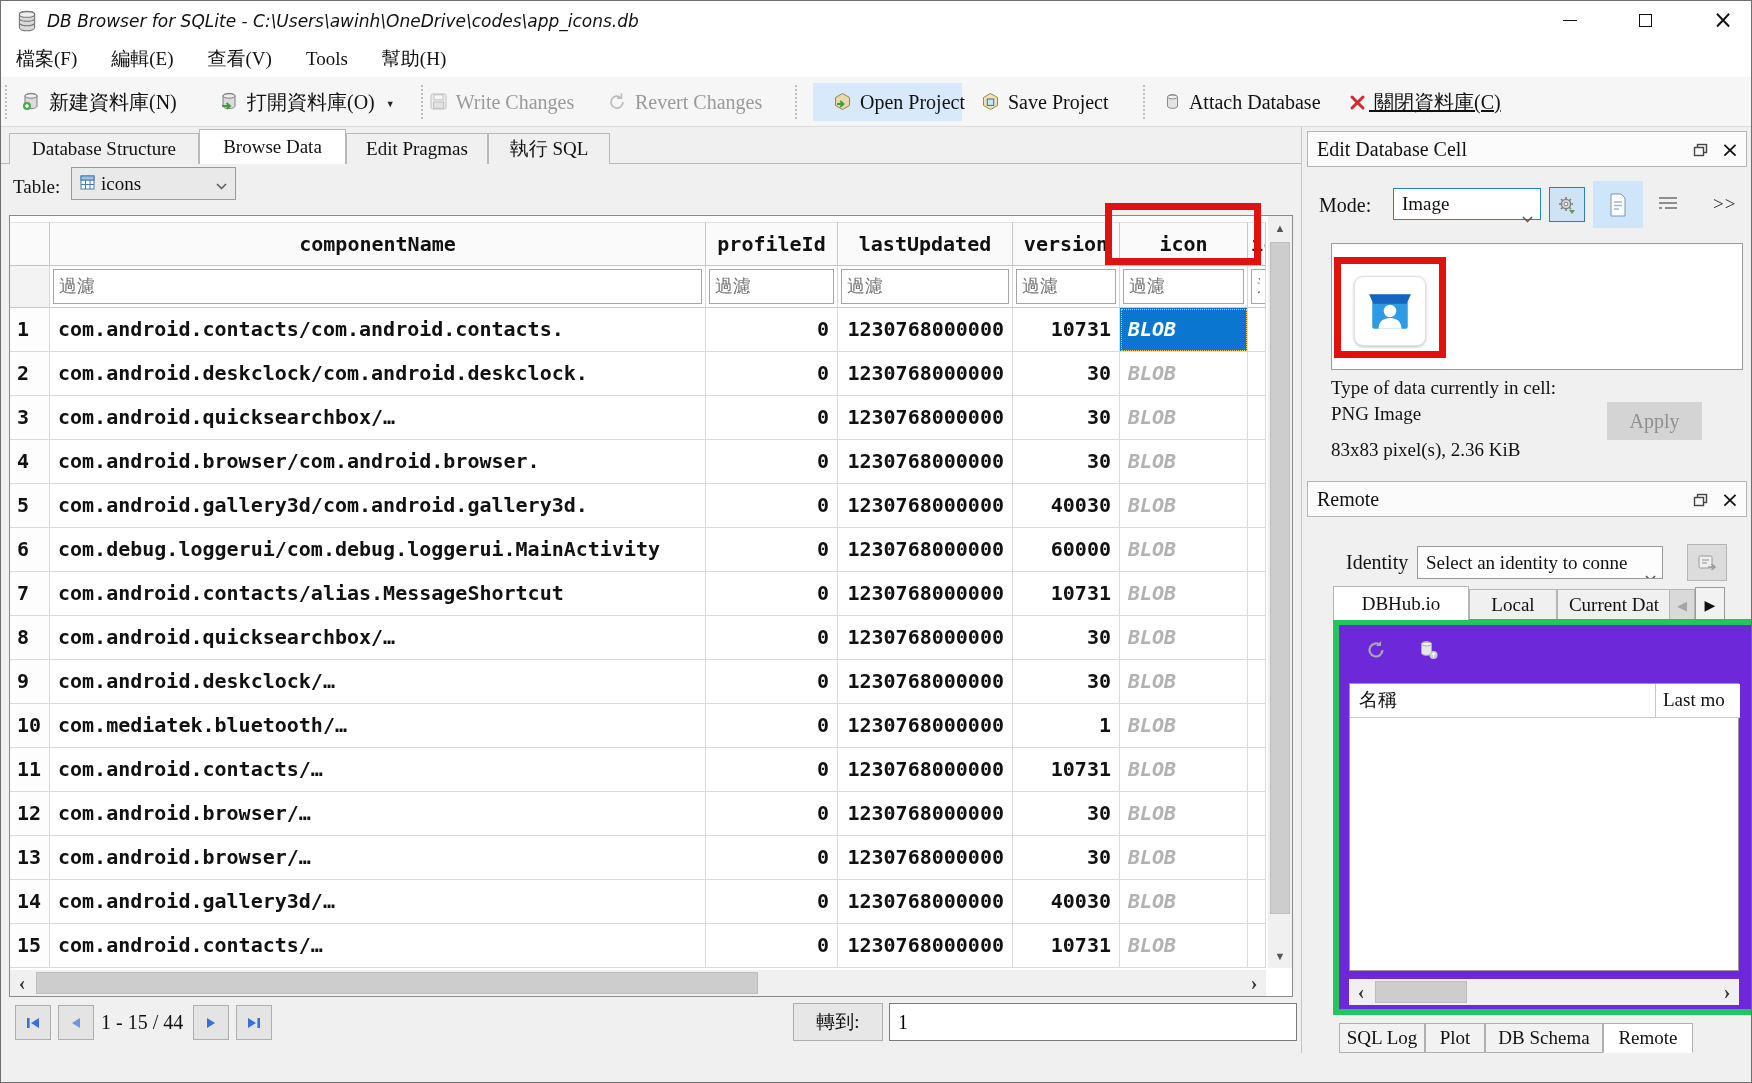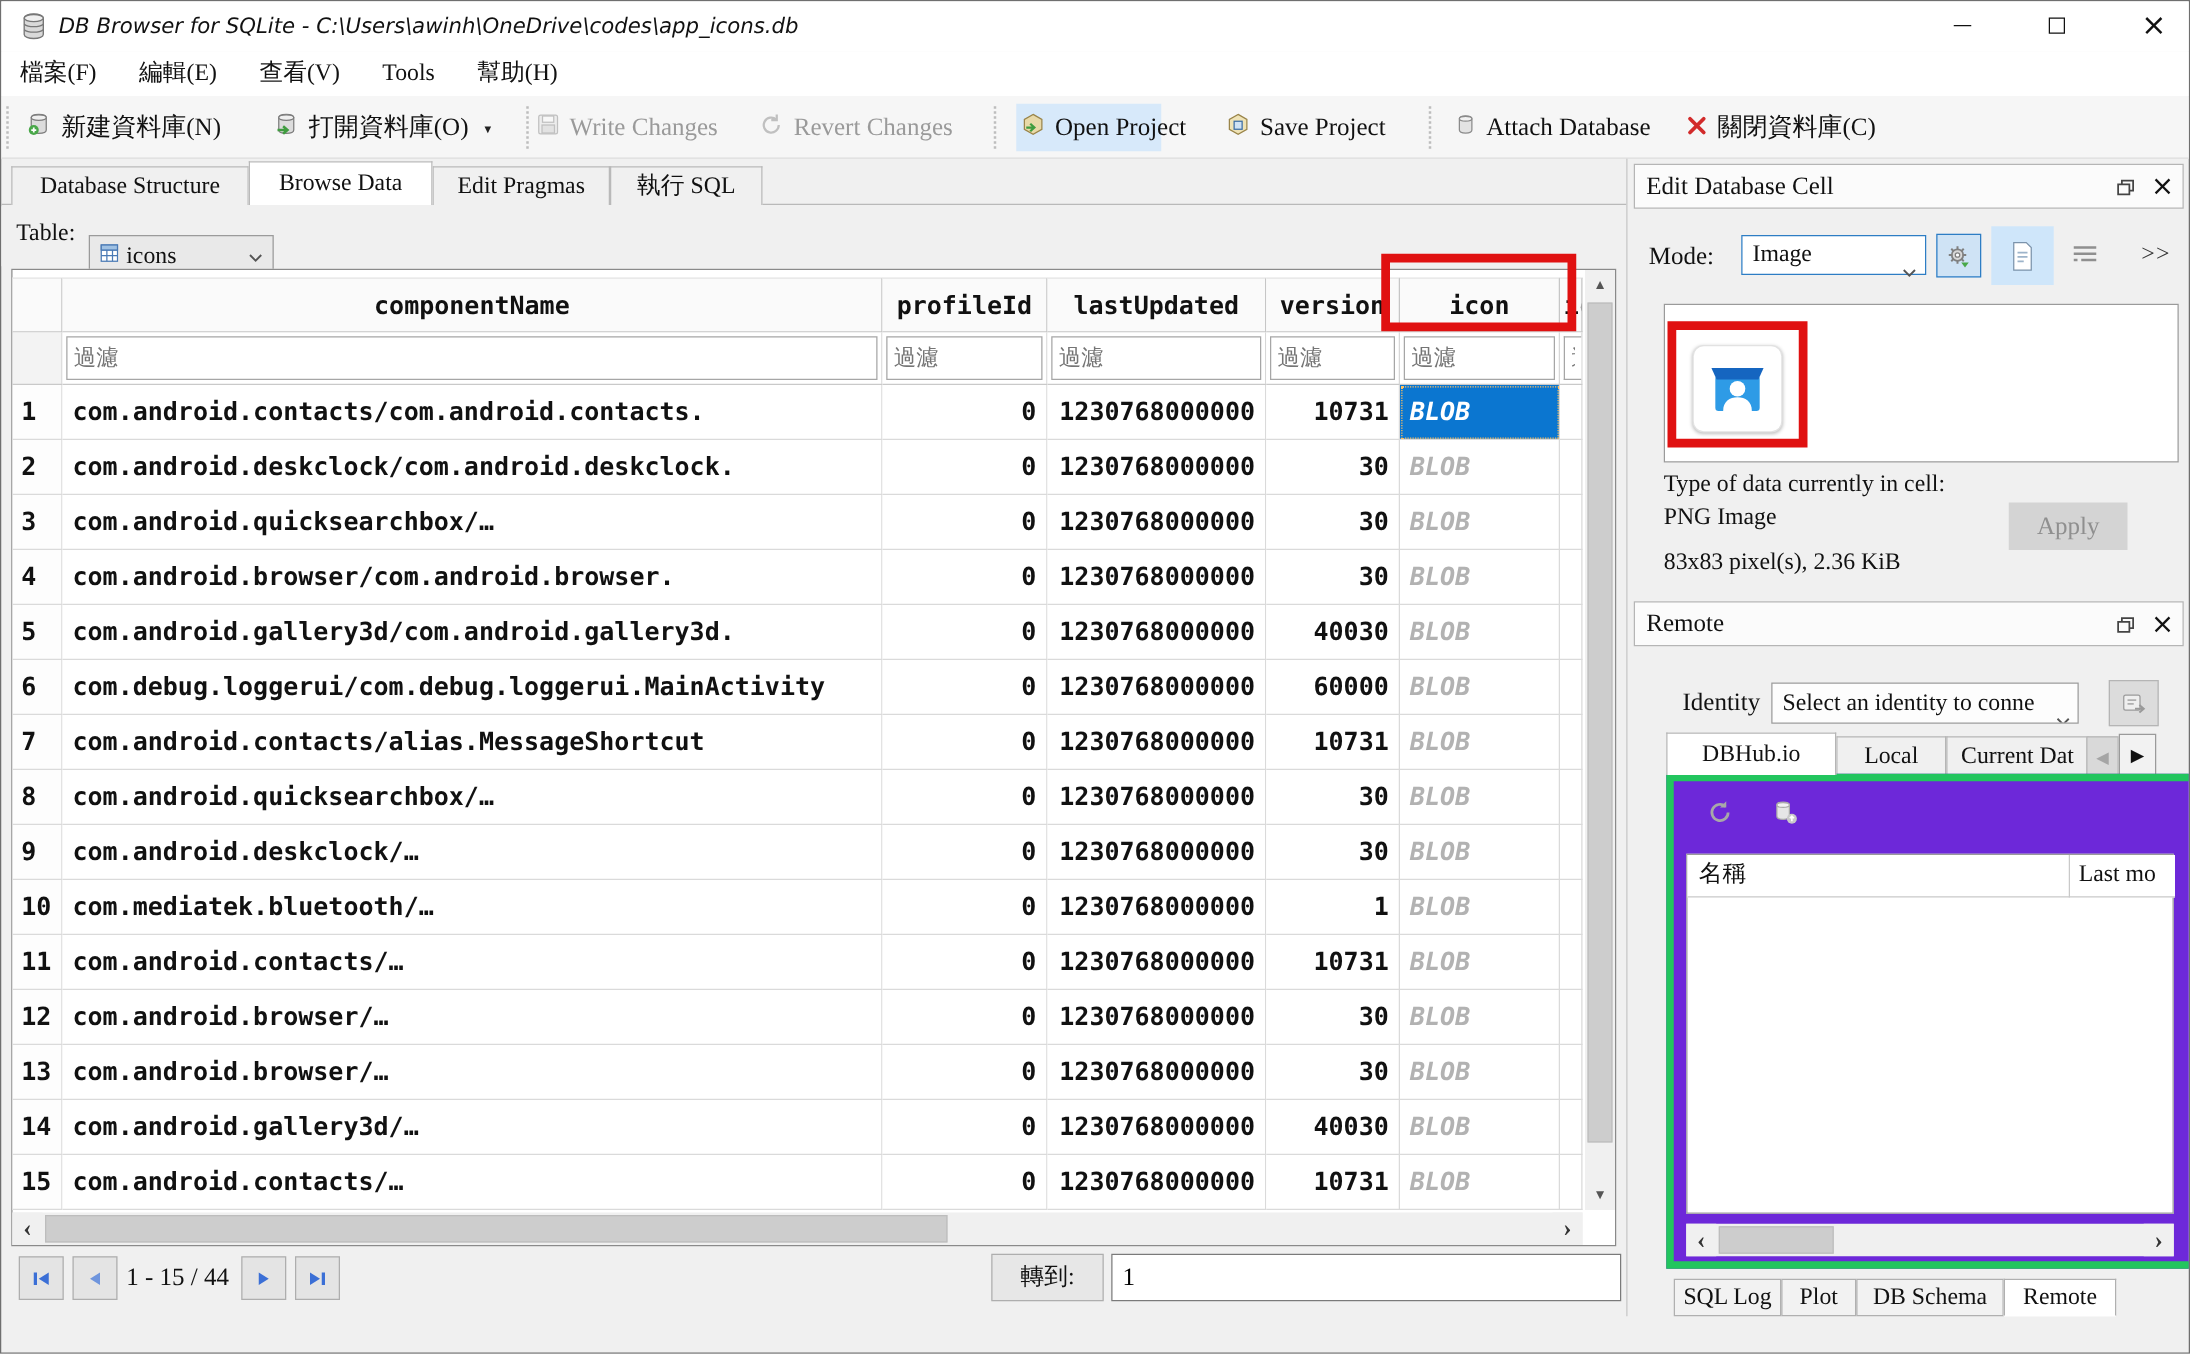--- a/index.html
+++ b/index.html
@@ -148,21 +148,21 @@
       <span>Write Changes</span>
     </span>
     <span class="tbtn disabled" style="left:607px;">
       <span class="ic"><svg width="19" height="19" viewBox="0 0 19 19">
             <path d="M15 10a6 6 0 1 1-2-4.4" fill="none" stroke="#8b8b8b" stroke-width="1.8"></path>
             <path d="M13.4 1.6v4.4H9" fill="none" stroke="#8b8b8b" stroke-width="1.8"></path>
           </svg></span>
       <span>Revert Changes</span>
     </span>
     <span class="tsep" style="left:794px;"></span>
-    <span class="tbtn" style="left:812px;width:116px;background:#d7e9fa;padding-left:4px;">
+    <span class="tbtn" style="left:812px;width:149px;background:#d7e9fa;padding-left:20px;">
       <span class="ic"><svg width="19" height="19" viewBox="0 0 19 19">
             <path d="M9.5 1.5l7 4v8l-7 4-7-4v-8z" fill="#e8d9a8" stroke="#9a854a"></path>
             <path d="M4 12h6M7.2 9l3.3 3-3.3 3" fill="none" stroke="#3f9c3f" stroke-width="1.8"></path>
           </svg></span>
       <span>Open Project</span>
     </span>
     <span class="tbtn" style="left:980px;">
       <span class="ic"><svg width="19" height="19" viewBox="0 0 19 19">
             <path d="M9.5 1.5l7 4v8l-7 4-7-4v-8z" fill="#efe3b6" stroke="#9a854a"></path>
             <rect x="6.3" y="7" width="6.4" height="6.4" fill="#cfe2f4" stroke="#3c6ea5"></rect>
@@ -170,37 +170,37 @@
       <span>Save Project</span>
     </span>
     <span class="tsep" style="left:1142px;"></span>
     <span class="tbtn" style="left:1162px;">
       <span class="ic"><svg width="19" height="19" viewBox="0 0 19 19">
             <path d="M4.5 5c0-1.4 2.3-2.4 5-2.4s5 1 5 2.4v9c0 1.4-2.3 2.4-5 2.4s-5-1-5-2.4z" fill="#e3e3e3" stroke="#8b8b8b"></path>
             <ellipse cx="9.5" cy="5" rx="5" ry="1.9" fill="#f2f2f2" stroke="#8b8b8b"></ellipse>
           </svg></span>
       <span>Attach Database</span>
     </span>
-    <span class="tbtn" style="left:1348px;">
+    <span class="tbtn" style="left:1348px;text-decoration:underline;">
       <span class="ic"><svg width="17" height="17" viewBox="0 0 17 17">
             <path d="M3 3l11 11M14 3L3 14" stroke="#d22b2b" stroke-width="3" stroke-linecap="round"></path>
           </svg></span>
       <span>關閉資料庫(C)</span>
     </span>
   </div>
 
   <div class="abs tabline"></div>
   <div class="abs mtab" style="left:8px;width:190px;"><span>Database Structure</span></div>
   <div class="abs mtab active" style="left:198px;width:147px;"><span>Browse Data</span></div>
   <div class="abs mtab" style="left:345px;width:142px;"><span>Edit Pragmas</span></div>
   <div class="abs mtab" style="left:487px;width:122px;"><span>執行 SQL</span></div>
 
   <div class="abs bbar">
     <span class="lbl" style="left:12px;top:11px;">Table:</span>
-    <div class="combo" style="left:70px;top:23px;width:148px;height:33px;justify-content:center;">
+    <div class="combo" style="left:70px;top:2px;width:165px;height:33px;justify-content:center;">
       <span><svg width="15" height="15" viewBox="0 0 15 15">
             <rect x="1" y="1" width="13" height="13" fill="#fff" stroke="#4a7ab5"></rect>
             <path d="M1 5h13M1 9.5h13M5.5 5v9M10 5v9" stroke="#4a7ab5"></path>
             <rect x="1" y="1" width="13" height="4" fill="#9fc1e3" stroke="#4a7ab5"></rect>
           </svg></span>
       <span>icons</span>
       <span style="margin-left:auto;"><svg width="11" height="7" viewBox="0 0 11 7">
             <path d="M1 1l4.5 4.5L10 1" fill="none" stroke="#555" stroke-width="1.5"></path>
           </svg></span>
     </div>

